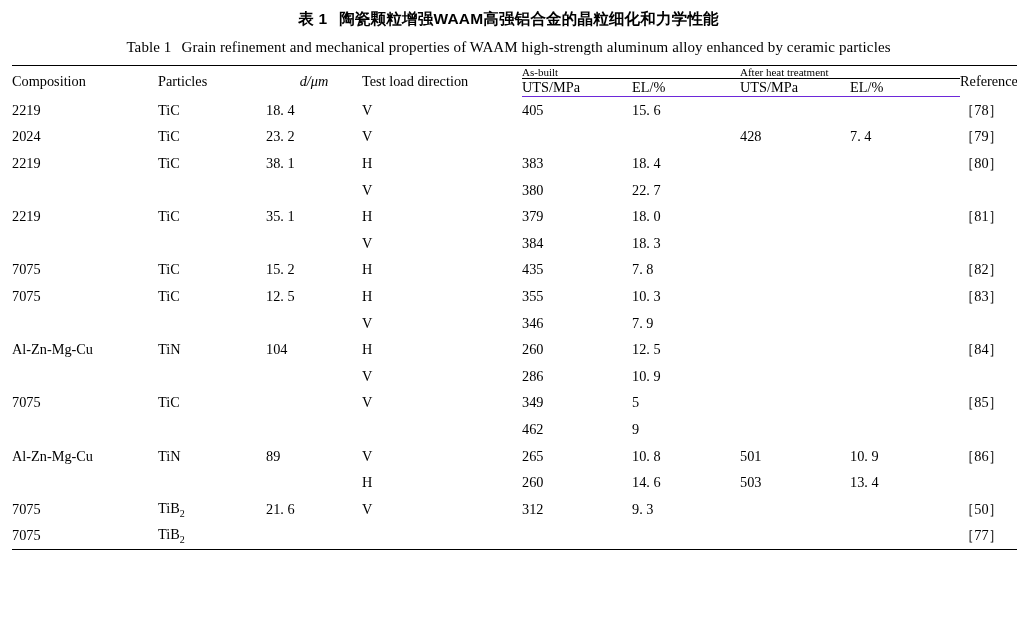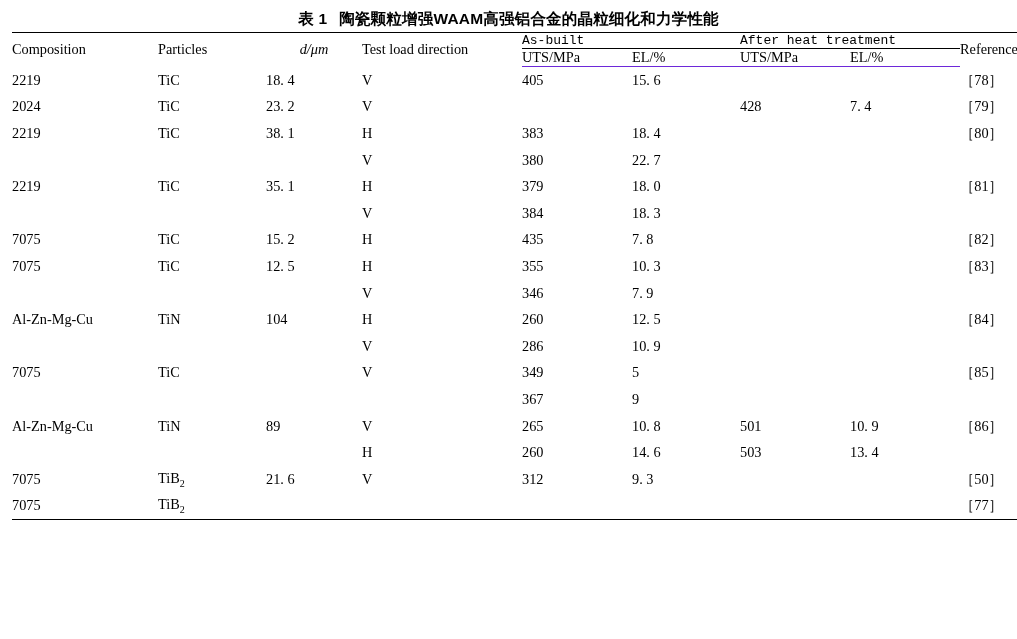--- a/index.html
+++ b/index.html
@@ -80,23 +80,22 @@
   .col-uts1 { width: 110px; text-align: left; }
   .col-el1  { width: 108px; text-align: left; }
   .col-uts2 { width: 110px; text-align: left; }
   .col-el2  { width: 110px; text-align: left; }
   .col-ref  { width: 95px;  text-align: left; }
 
   .hdr-label {
     font-size: 14.3px;
   }
   .grp-label {
-    font-size: 13px;
+    font-size: 11px;
     padding-bottom: 2px;
-    font-family: Liberation Mono, monospace;
   }
   tbody td {
     height: 26.6px;
     font-size: 14.3px;
   }
   tbody tr td {
     padding-top: 0;
     padding-bottom: 0;
   }
   .cell-pad-l { padding-left: 4px; }
@@ -116,20 +115,23 @@
 </style>
 </head>
 <body>
 
 <div class="page">
 
   <div class="caption-cn">
     <span class="cn-num">表 1</span><span>陶瓷颗粒增强WAAM高强铝合金的晶粒细化和力学性能</span>
   </div>
 
+  <div class="caption-en">
+    <span class="en-num">Table 1</span><span>Grain refinement and mechanical properties of WAAM high-strength aluminum alloy enhanced by ceramic particles</span>
+  </div>
 
   <table class="tbl">
     <colgroup>
       <col class="col-comp">
         <col class="col-part">
         <col class="col-d">
         <col class="col-dir">
       <col class="col-uts1">
         <col class="col-el1">
         <col class="col-uts2">
@@ -285,21 +287,21 @@
         <td>5</td>
         <td></td>
         <td></td>
         <td class="ref-cell">［85］</td>
       </tr>
       <tr>
         <td class="cell-pad-l"></td>
         <td></td>
         <td></td>
         <td class="indent-dir"></td>
-        <td>367</td>
+        <td>462</td>
         <td>9</td>
         <td></td>
         <td></td>
         <td class="ref-cell"></td>
       </tr>
       <tr>
         <td class="cell-pad-l">Al-Zn-Mg-Cu</td>
         <td>TiN</td>
         <td>89</td>
         <td class="indent-dir">V</td>

